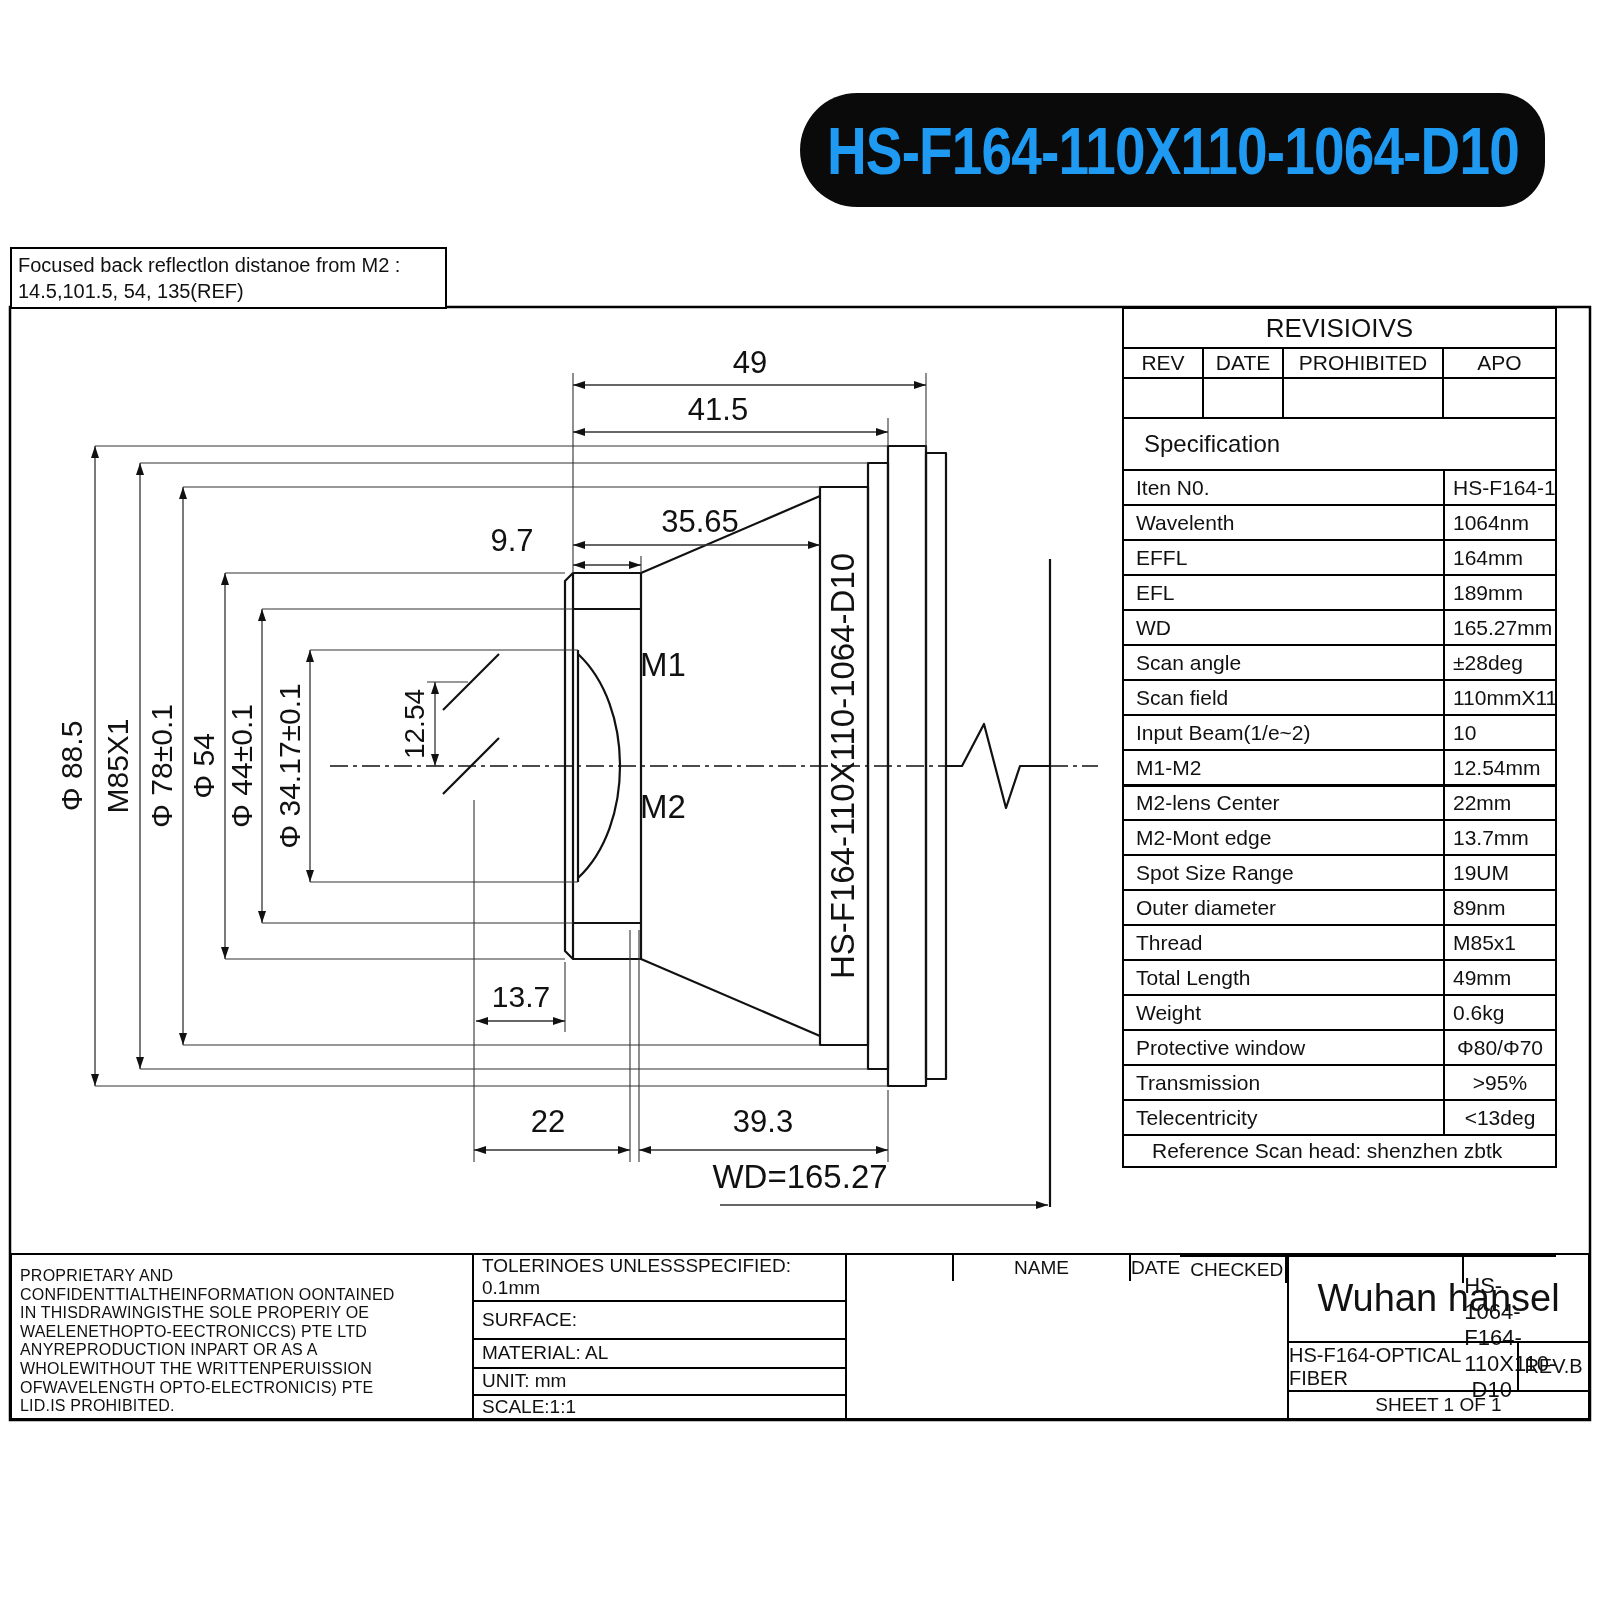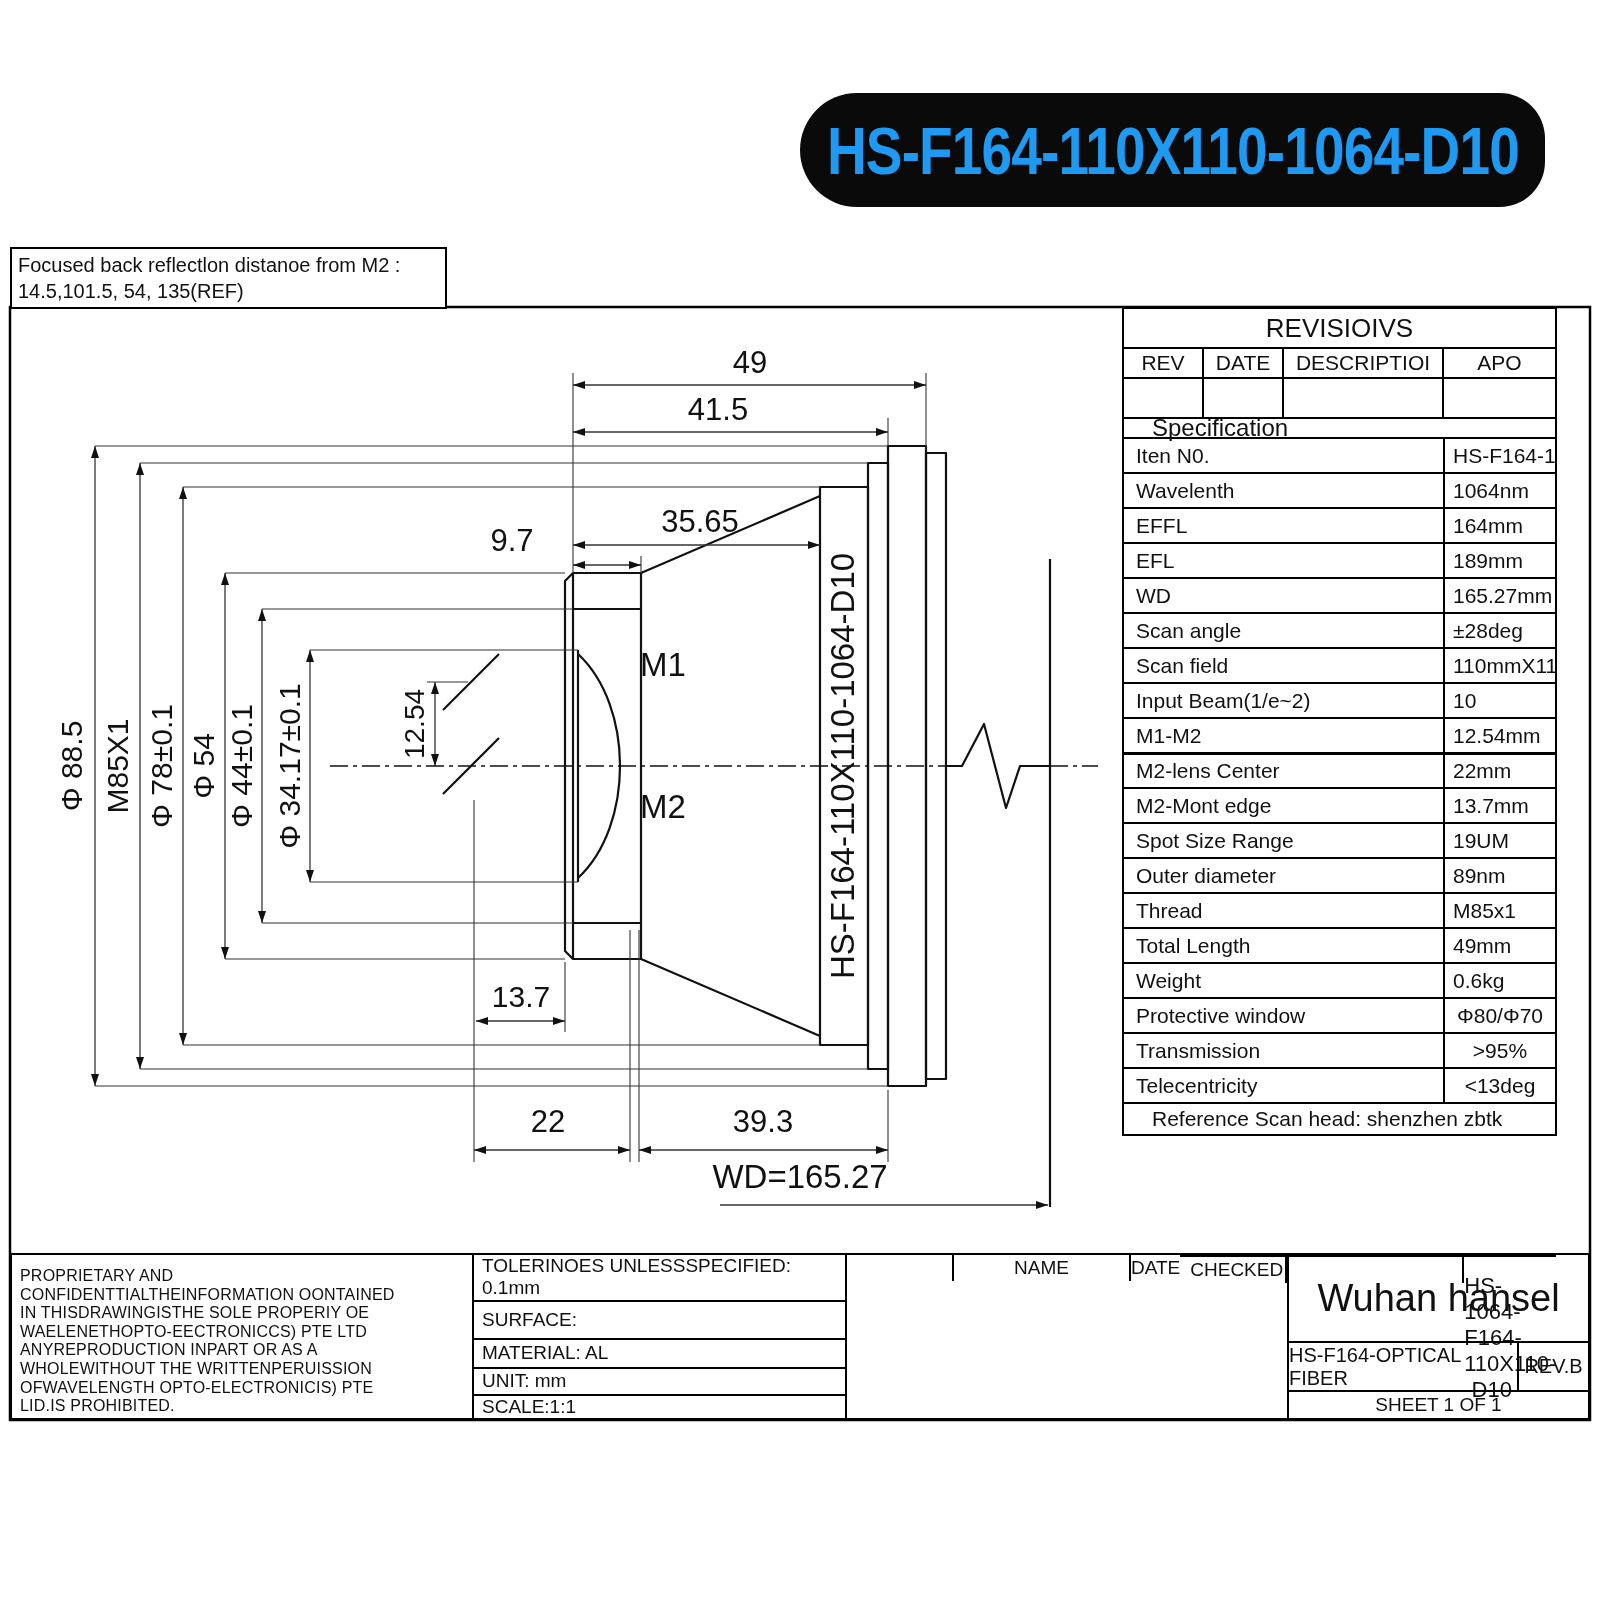--- a/index.html
+++ b/index.html
@@ -26,21 +26,21 @@
   .spec .r{border-top:2px solid #000;display:flex;align-items:center;box-sizing:border-box;}
   .spec .r:first-child{border-top:none;}
   .rev-title{height:38px;justify-content:center;font-size:26px;}
   .rev-cols>div,.rev-empty>div{height:100%;display:flex;align-items:center;justify-content:center;
         box-sizing:border-box;}
   .rev-cols{height:30px;}
   .rev-empty{height:40px;}
   .cw1{width:78px;} .cw2{width:80px;border-left:2px solid #000;}
   .cw3{width:160px;border-left:2px solid #000;overflow:hidden;white-space:nowrap;}
   .cw4{flex:1;border-left:2px solid #000;}
-  .spec-title{height:20px;padding-left:28px;font-size:24px;}
+  .spec-title{height:52px;padding-left:20px;font-size:24px;}
   .spec-row{height:35px;border-top:2px solid #000;display:flex;align-items:stretch;box-sizing:border-box;}
   .spec-label{width:319px;display:flex;align-items:center;padding-left:12px;box-sizing:border-box;
         white-space:nowrap;overflow:hidden;}
   .spec-value{flex:1;border-left:2px solid #000;display:flex;align-items:center;padding-left:8px;
         box-sizing:border-box;white-space:nowrap;overflow:hidden;}
   .spec-value.center{justify-content:center;padding-left:0;}
   .spec-footer{height:32px;padding-left:28px;white-space:nowrap;overflow:hidden;}
   
   .tblock{position:absolute;left:10px;top:1253px;width:1580px;height:167px;border:2px solid #000;
           box-sizing:border-box;display:flex;background:#fff0;}
@@ -147,21 +147,21 @@
     <text x="252" y="766" font-size="30" text-anchor="middle" transform="rotate(-90 252 766)">Φ 44±0.1</text>
     <text x="300" y="766" font-size="30" text-anchor="middle" transform="rotate(-90 300 766)">Φ 34.17±0.1</text>
     <text x="854" y="766" font-size="33" text-anchor="middle" transform="rotate(-90 854 766)">HS-F164-110X110-1064-D10</text>
   </svg>
 
   <div class="spec">
     <div class="r rev-title">REVISIOIVS</div>
     <div class="r rev-cols">
       <div class="cw1">REV</div>
       <div class="cw2">DATE</div>
-      <div class="cw3">DESCRIPTIOI</div>
+      <div class="cw3">PROHIBITED</div>
       <div class="cw4">APO</div>
     </div>
     <div class="r rev-empty">
       <div class="cw1"></div>
       <div class="cw2"></div>
       <div class="cw3"></div>
       <div class="cw4"></div>
     </div>
     <div class="r spec-title">Specification</div>
     <div id="spec-rows">

